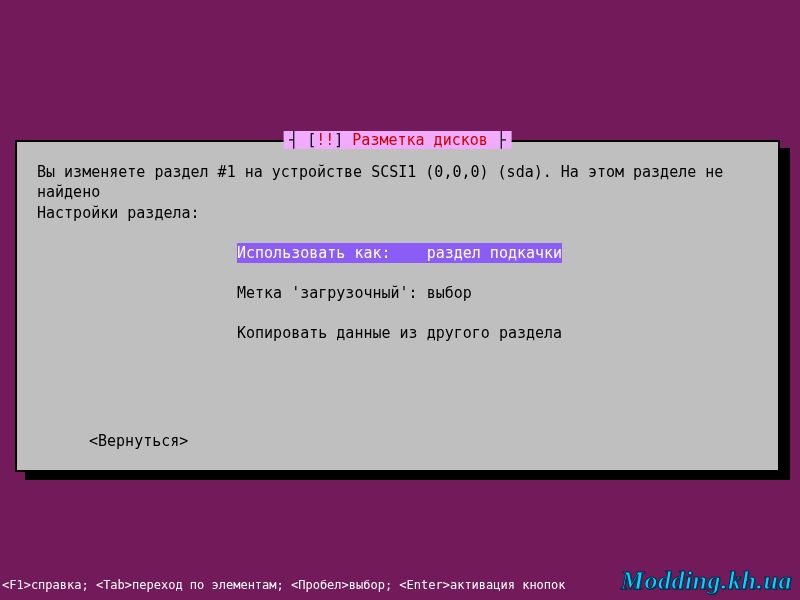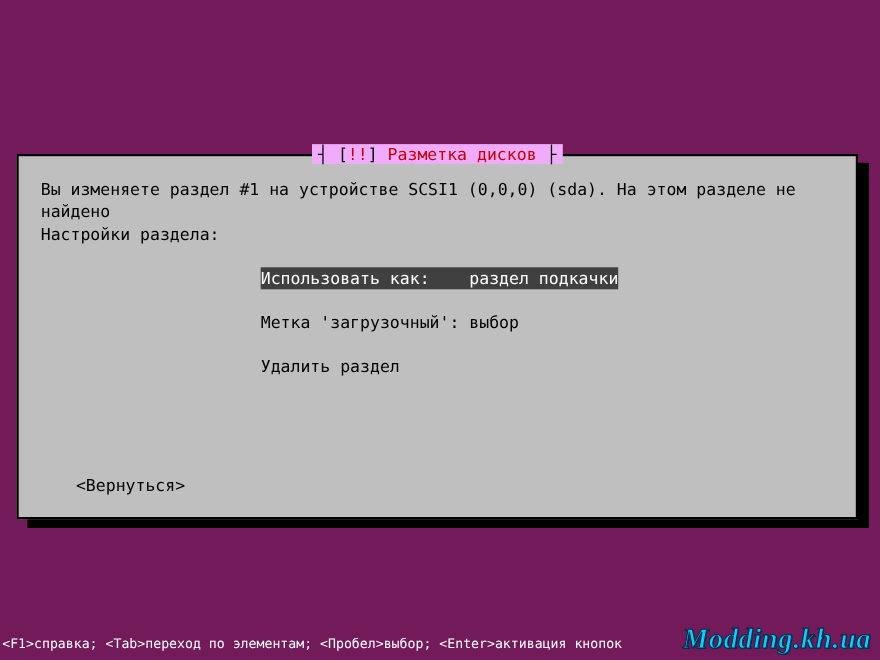--- a/index.html
+++ b/index.html
@@ -62,28 +62,28 @@
     .settings-heading { }
     .options {
       margin-top: 20px;
       margin-left: 200px;
     }
     .option-row {
       white-space: pre;
       cursor: pointer;
     }
     .option-row.highlight {
-      background-color: #404040;
+      background-color: #8b5cf6;
       color: #fff;
       display: inline-block;
     }
     .gap { height: 20px; }
     .back-button {
       position: absolute;
-      left: 52px;
+      left: 72px;
       bottom: 20px;
       cursor: pointer;
     }
     .bottom-bar {
       position: absolute;
       left: 0;
       bottom: 8px;
       width: 100%;
       color: #fff;
       font-size: 12px;
@@ -116,21 +116,21 @@
 
   <div class="dialog-body">
     <div class="body-text">Вы изменяете раздел #1 на устройстве SCSI1 (0,0,0) (sda). На этом разделе не найдено</div>
     <div class="settings-heading">Настройки раздела:</div>
 
     <div class="options">
       <div class="option-row highlight"><span>Использовать как:    </span><span>раздел подкачки</span></div>
       <div class="gap"></div>
       <div class="option-row"><span>Метка 'загрузочный': </span><span>выбор</span></div>
       <div class="gap"></div>
-      <div class="option-row">Удалить раздел</div>
+      <div class="option-row">Копировать данные из другого раздела</div>
     </div>
   </div>
 
   <div class="back-button">&lt;Вернуться&gt;</div>
 </div>
 
 <div class="bottom-bar">&lt;F1&gt;справка; &lt;Tab&gt;переход по элементам; &lt;Пробел&gt;выбор; &lt;Enter&gt;активация кнопок</div>
 
 <div class="watermark">Modding.kh.ua</div>
 

